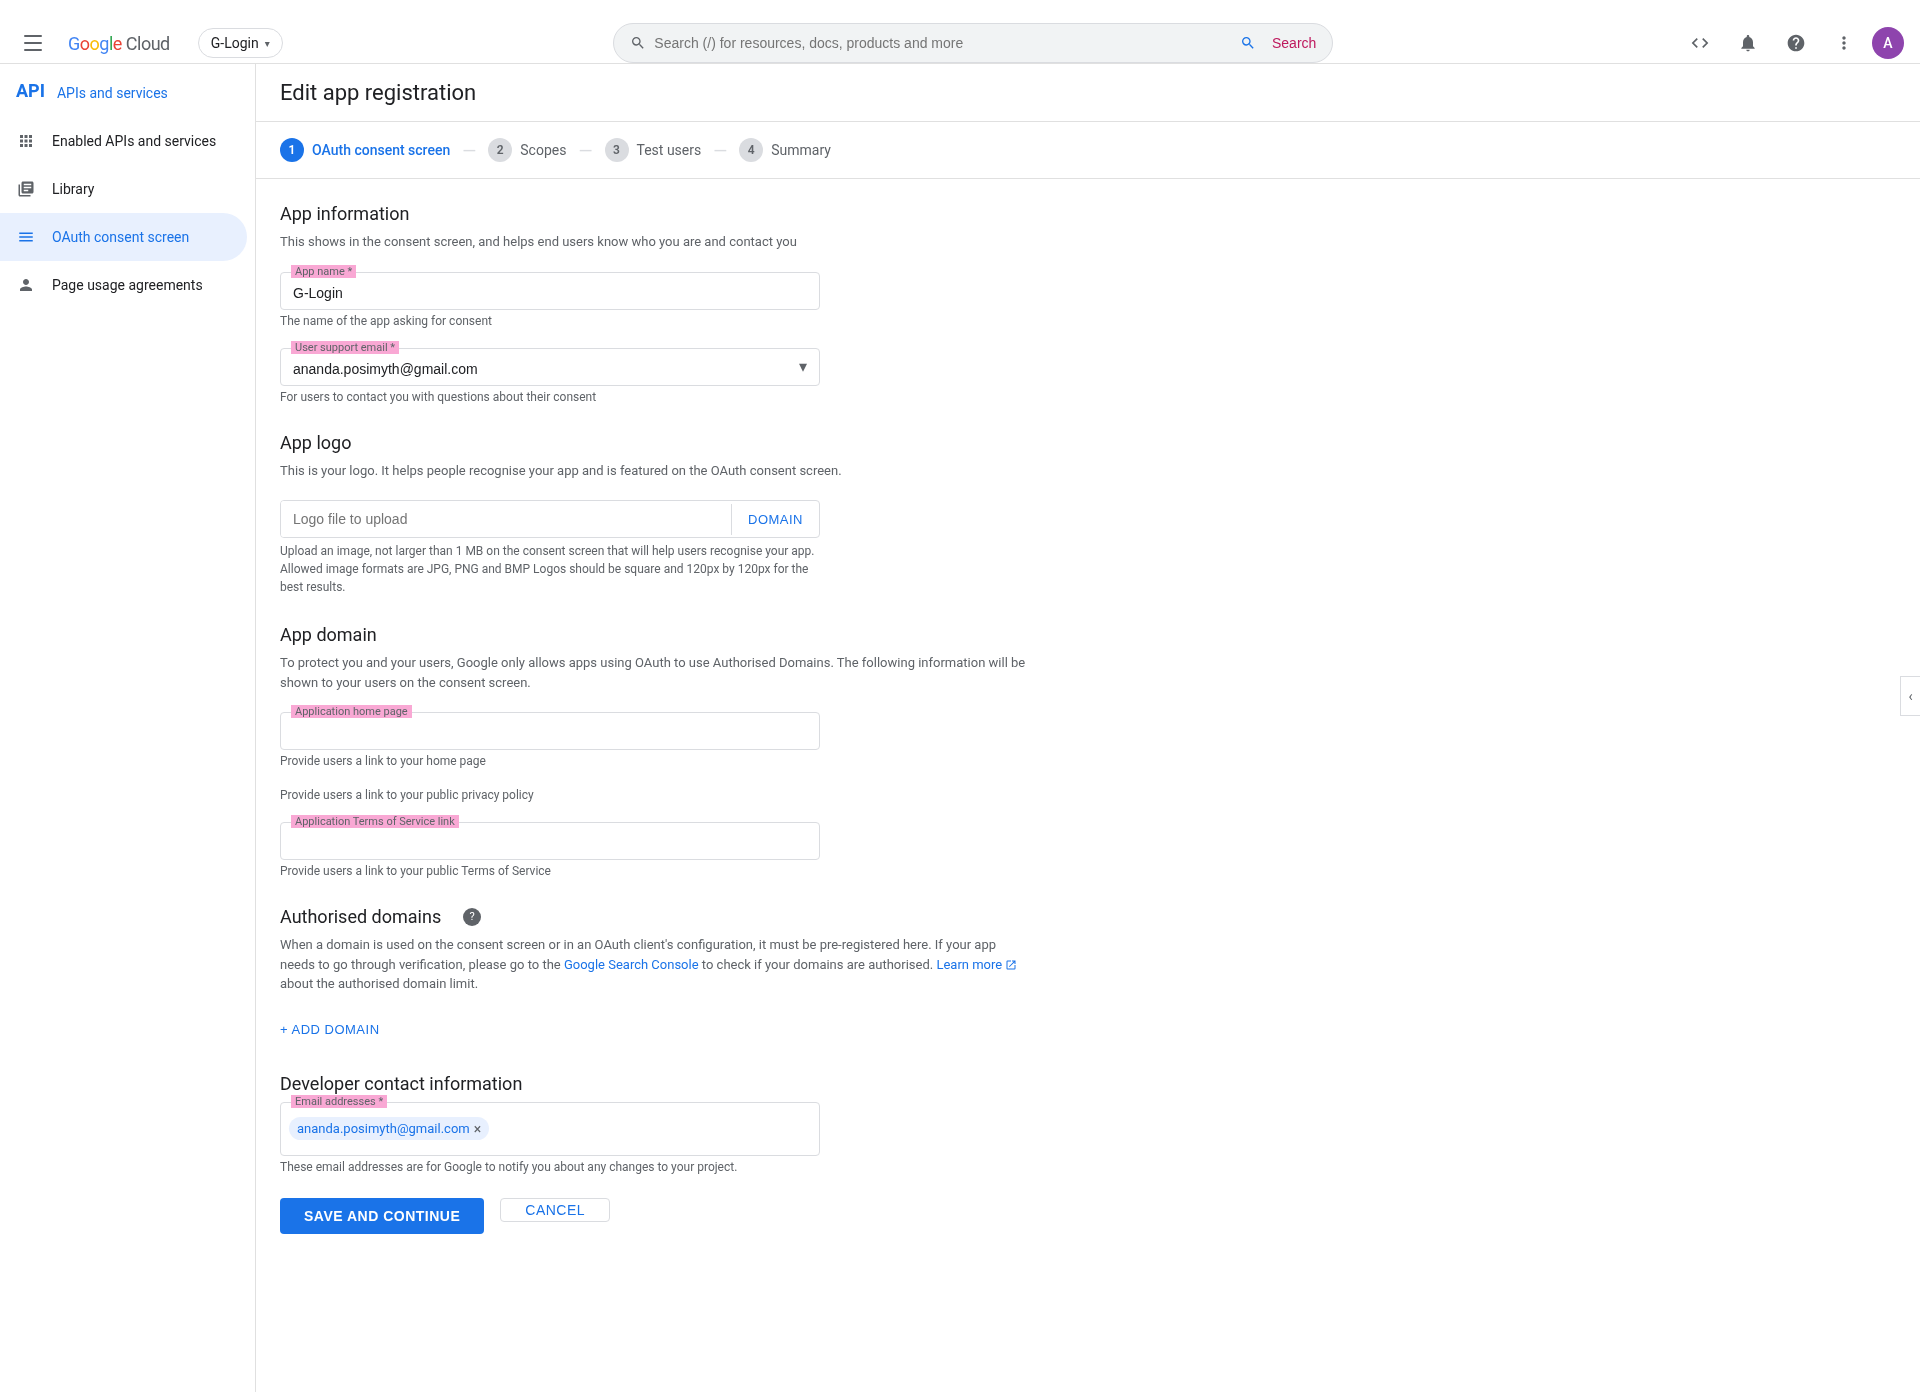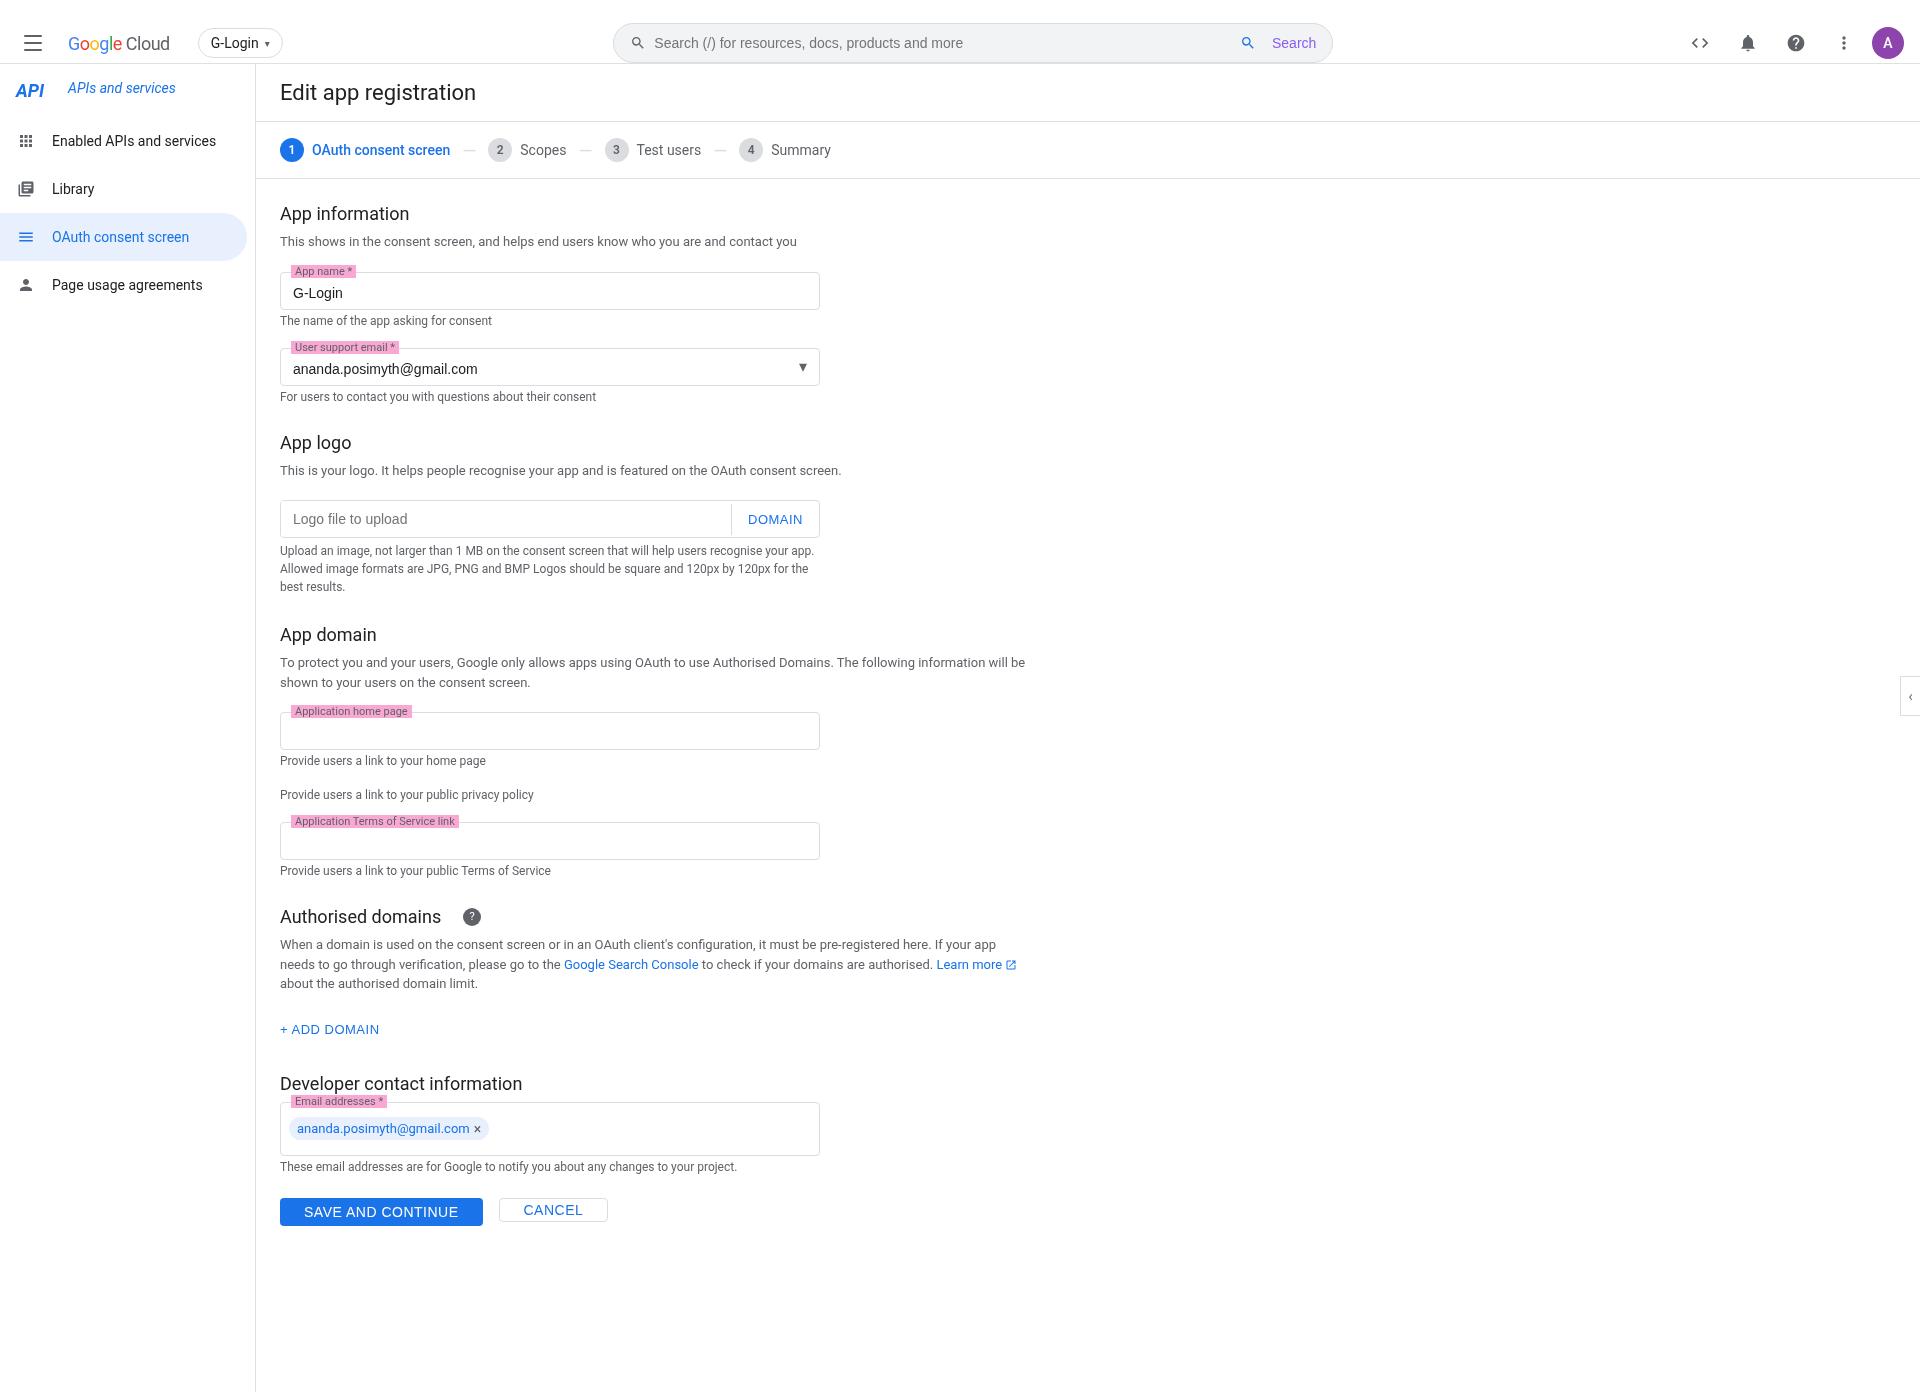--- a/index.html
+++ b/index.html
@@ -30,21 +30,21 @@
       height: 40px; border: 1px solid #dadce0; border-radius: 24px;
       padding: 0 16px; gap: 8px; background: #f1f3f4;
     }
     .search-bar input {
       flex: 1; border: none; background: transparent; font-size: 14px;
       color: #202124; outline: none;
     }
     .search-btn {
       display: flex; align-items: center; gap: 16px;
       background: none; border: none; cursor: pointer;
-      font-size: 14px; color: #8b5cf6; font-weight: 500;
+      font-size: 14px; color: #be185d; font-weight: 500;
     }
     .navbar-right { display: flex; align-items: center; gap: 8px; margin-left: 16px; }
     .icon-btn {
       width: 40px; height: 40px; border-radius: 50%; display: flex;
       align-items: center; justify-content: center; cursor: pointer;
       border: none; background: none; color: #5f6368;
     }
     .avatar {
       width: 32px; height: 32px; border-radius: 50%;
       background: #8E44AD; display: flex; align-items: center;
@@ -54,22 +54,22 @@
 
     
     .app-layout { display: flex; height: calc(100vh - 64px); }
 
     
     .sidebar {
       width: 256px; flex-shrink: 0; border-right: 1px solid #e0e0e0;
       overflow-y: auto; padding: 8px 0;
     }
     .sidebar-header {
-      display: flex; align-items: flex-start; gap: 24px;
-      padding: 8px 16px 16px; color: #1a73e8; font-style: italic;
+      display: flex; align-items: flex-end; gap: 12px;
+      padding: 8px 16px 16px; color: #1a73e8;
     }
     .sidebar-item {
       display: flex; align-items: center; gap: 16px;
       padding: 0 16px; height: 48px; cursor: pointer;
       color: #202124; font-size: 14px; border-radius: 0 24px 24px 0;
       margin-right: 8px; transition: background 0.2s;
     }
     .sidebar-item.active { background: #e8f0fe; color: #1a73e8; }
     .sidebar-item .item-icon { width: 20px; height: 20px; display: flex; align-items: center; justify-content: center; font-size: 16px; }
 
@@ -181,22 +181,22 @@
     .chip-remove {
       cursor: pointer; font-size: 14px; color: #5f6368; line-height: 1;
     }
 
     
     a { color: #1a73e8; text-decoration: none; }
 
     
     .action-buttons { display: flex; gap: 16px; margin-top: 24px; padding-bottom: 32px; }
     .btn-primary {
-      padding: 0 24px; height: 28px; background: #1a73e8; color: #fff;
-      border: none; border-radius: 4px; font-size: 14px; font-weight: 400;
+      padding: 0 24px; height: 36px; background: #1a73e8; color: #fff;
+      border: none; border-radius: 4px; font-size: 14px; font-weight: 700;
       cursor: pointer; letter-spacing: 0.5px;
     }
     .btn-secondary {
       padding: 0 24px; height: 24px; background: transparent; color: #1a73e8;
       border: 1px solid #dadce0; border-radius: 4px; font-size: 14px; font-weight: 500;
       cursor: pointer; letter-spacing: 0.5px;
     }
 
     
     .collapse-btn {

